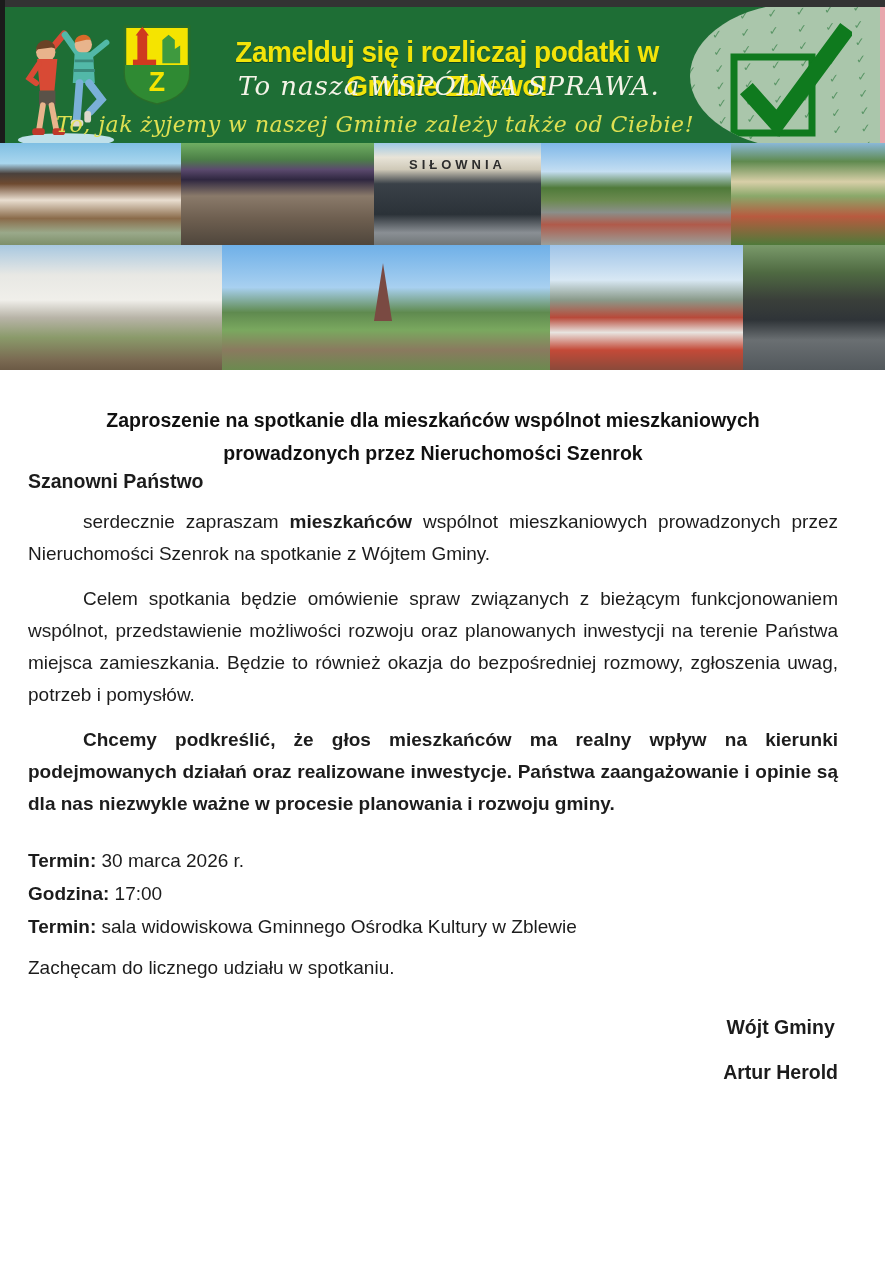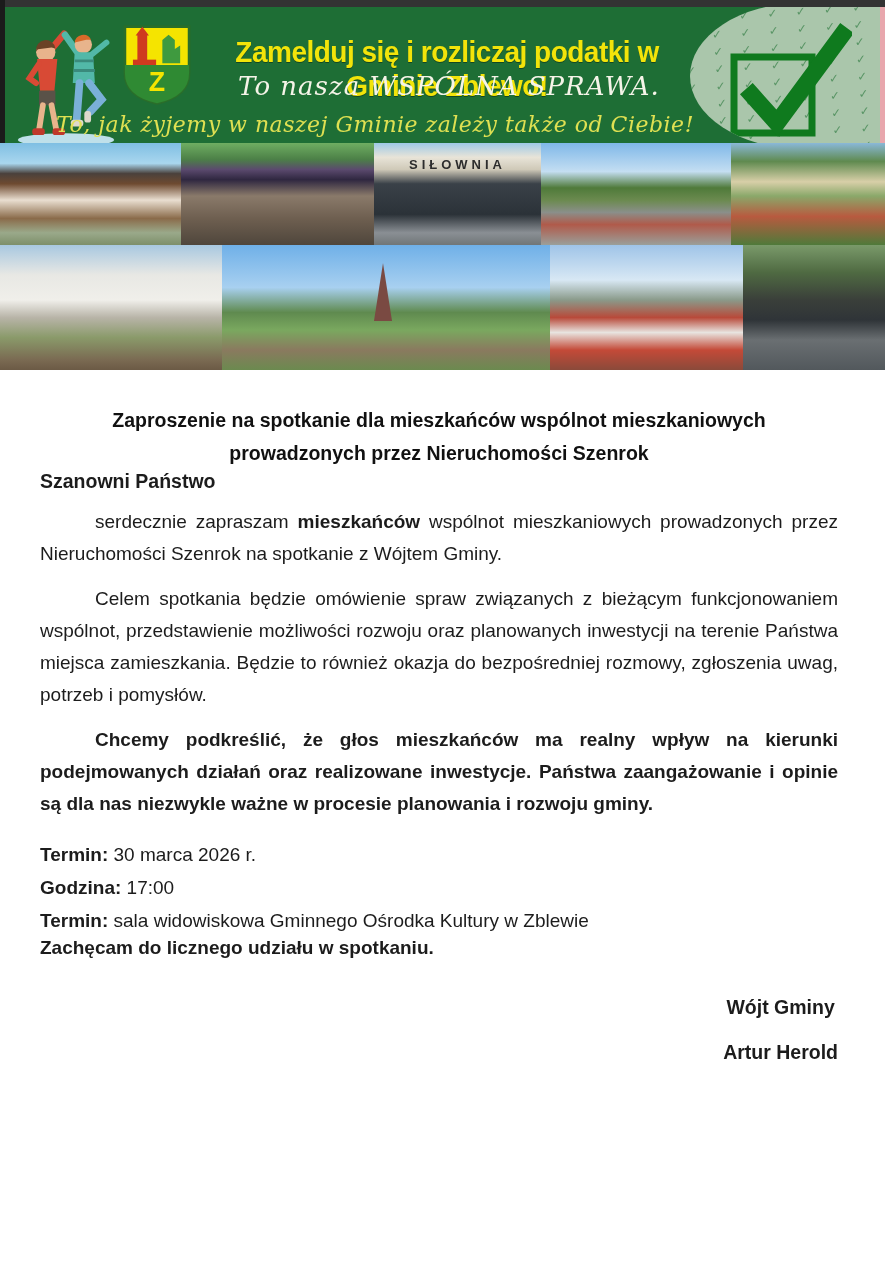--- a/index.html
+++ b/index.html
@@ -58,29 +58,29 @@
   .r2p2{width:328px;background:linear-gradient(180deg,#6fb0e8 0%,#a8d0f0 34%,#5f8a4f 54%,#7aa85f 68%,#8a7a5f 84%,#6b8a4f 100%);}
   .r2p2::after{content:"";position:absolute;left:152px;top:18px;width:0;height:0;
        border-left:9px solid transparent;border-right:9px solid transparent;
        border-bottom:58px solid #7a4a42;}
   .r2p3{width:193px;background:linear-gradient(180deg,#9fc4e8 0%,#d8e8f4 28%,#8a9a8a 44%,#b84a3a 58%,#e8e4e0 70%,#c44a38 84%,#8a4a3a 100%);}
   .r2p4{width:142px;background:linear-gradient(180deg,#7a9a6a 0%,#4f6a42 22%,#3a3f3a 44%,#2f3438 60%,#6a6f72 76%,#52585c 100%);}
   .gym-sign{position:absolute;left:0;right:0;top:14px;text-align:center;
             font-size:13px;font-weight:bold;letter-spacing:4px;color:#2d2d2d;}
 
   
-  .doc{position:absolute;left:0;top:370px;width:885px;padding:34px 47px 0 40px;}
+  .doc{position:absolute;left:0;top:370px;width:885px;padding:34px 47px 0 28px;}
   .title{text-align:center;font-weight:bold;font-size:19.5px;line-height:33px;color:#111;}
   .salutation{font-weight:bold;font-size:19.5px;}
   p.body{margin-top:13px;font-size:19px;line-height:32px;text-align:justify;
          text-indent:55px;}
   p.emph{font-weight:bold;}
-  .meta{margin-top:18px;font-size:19px;line-height:33px;}
+  .meta{margin-top:24px;font-size:19px;line-height:33px;}
   .meta b{font-weight:bold;}
-  .closing{font-size:19px;font-weight:bold;}
+  .closing{margin-top:14px;font-size:19px;}
   .signature{margin-top:26px;text-align:right;}
   .signature .inner{display:inline-block;text-align:center;font-weight:bold;
                     font-size:19.5px;line-height:45px;}
 </style>
 </head>
 <body>
 
 <div class="top-bar"></div>
 <div class="left-edge"></div>
 

